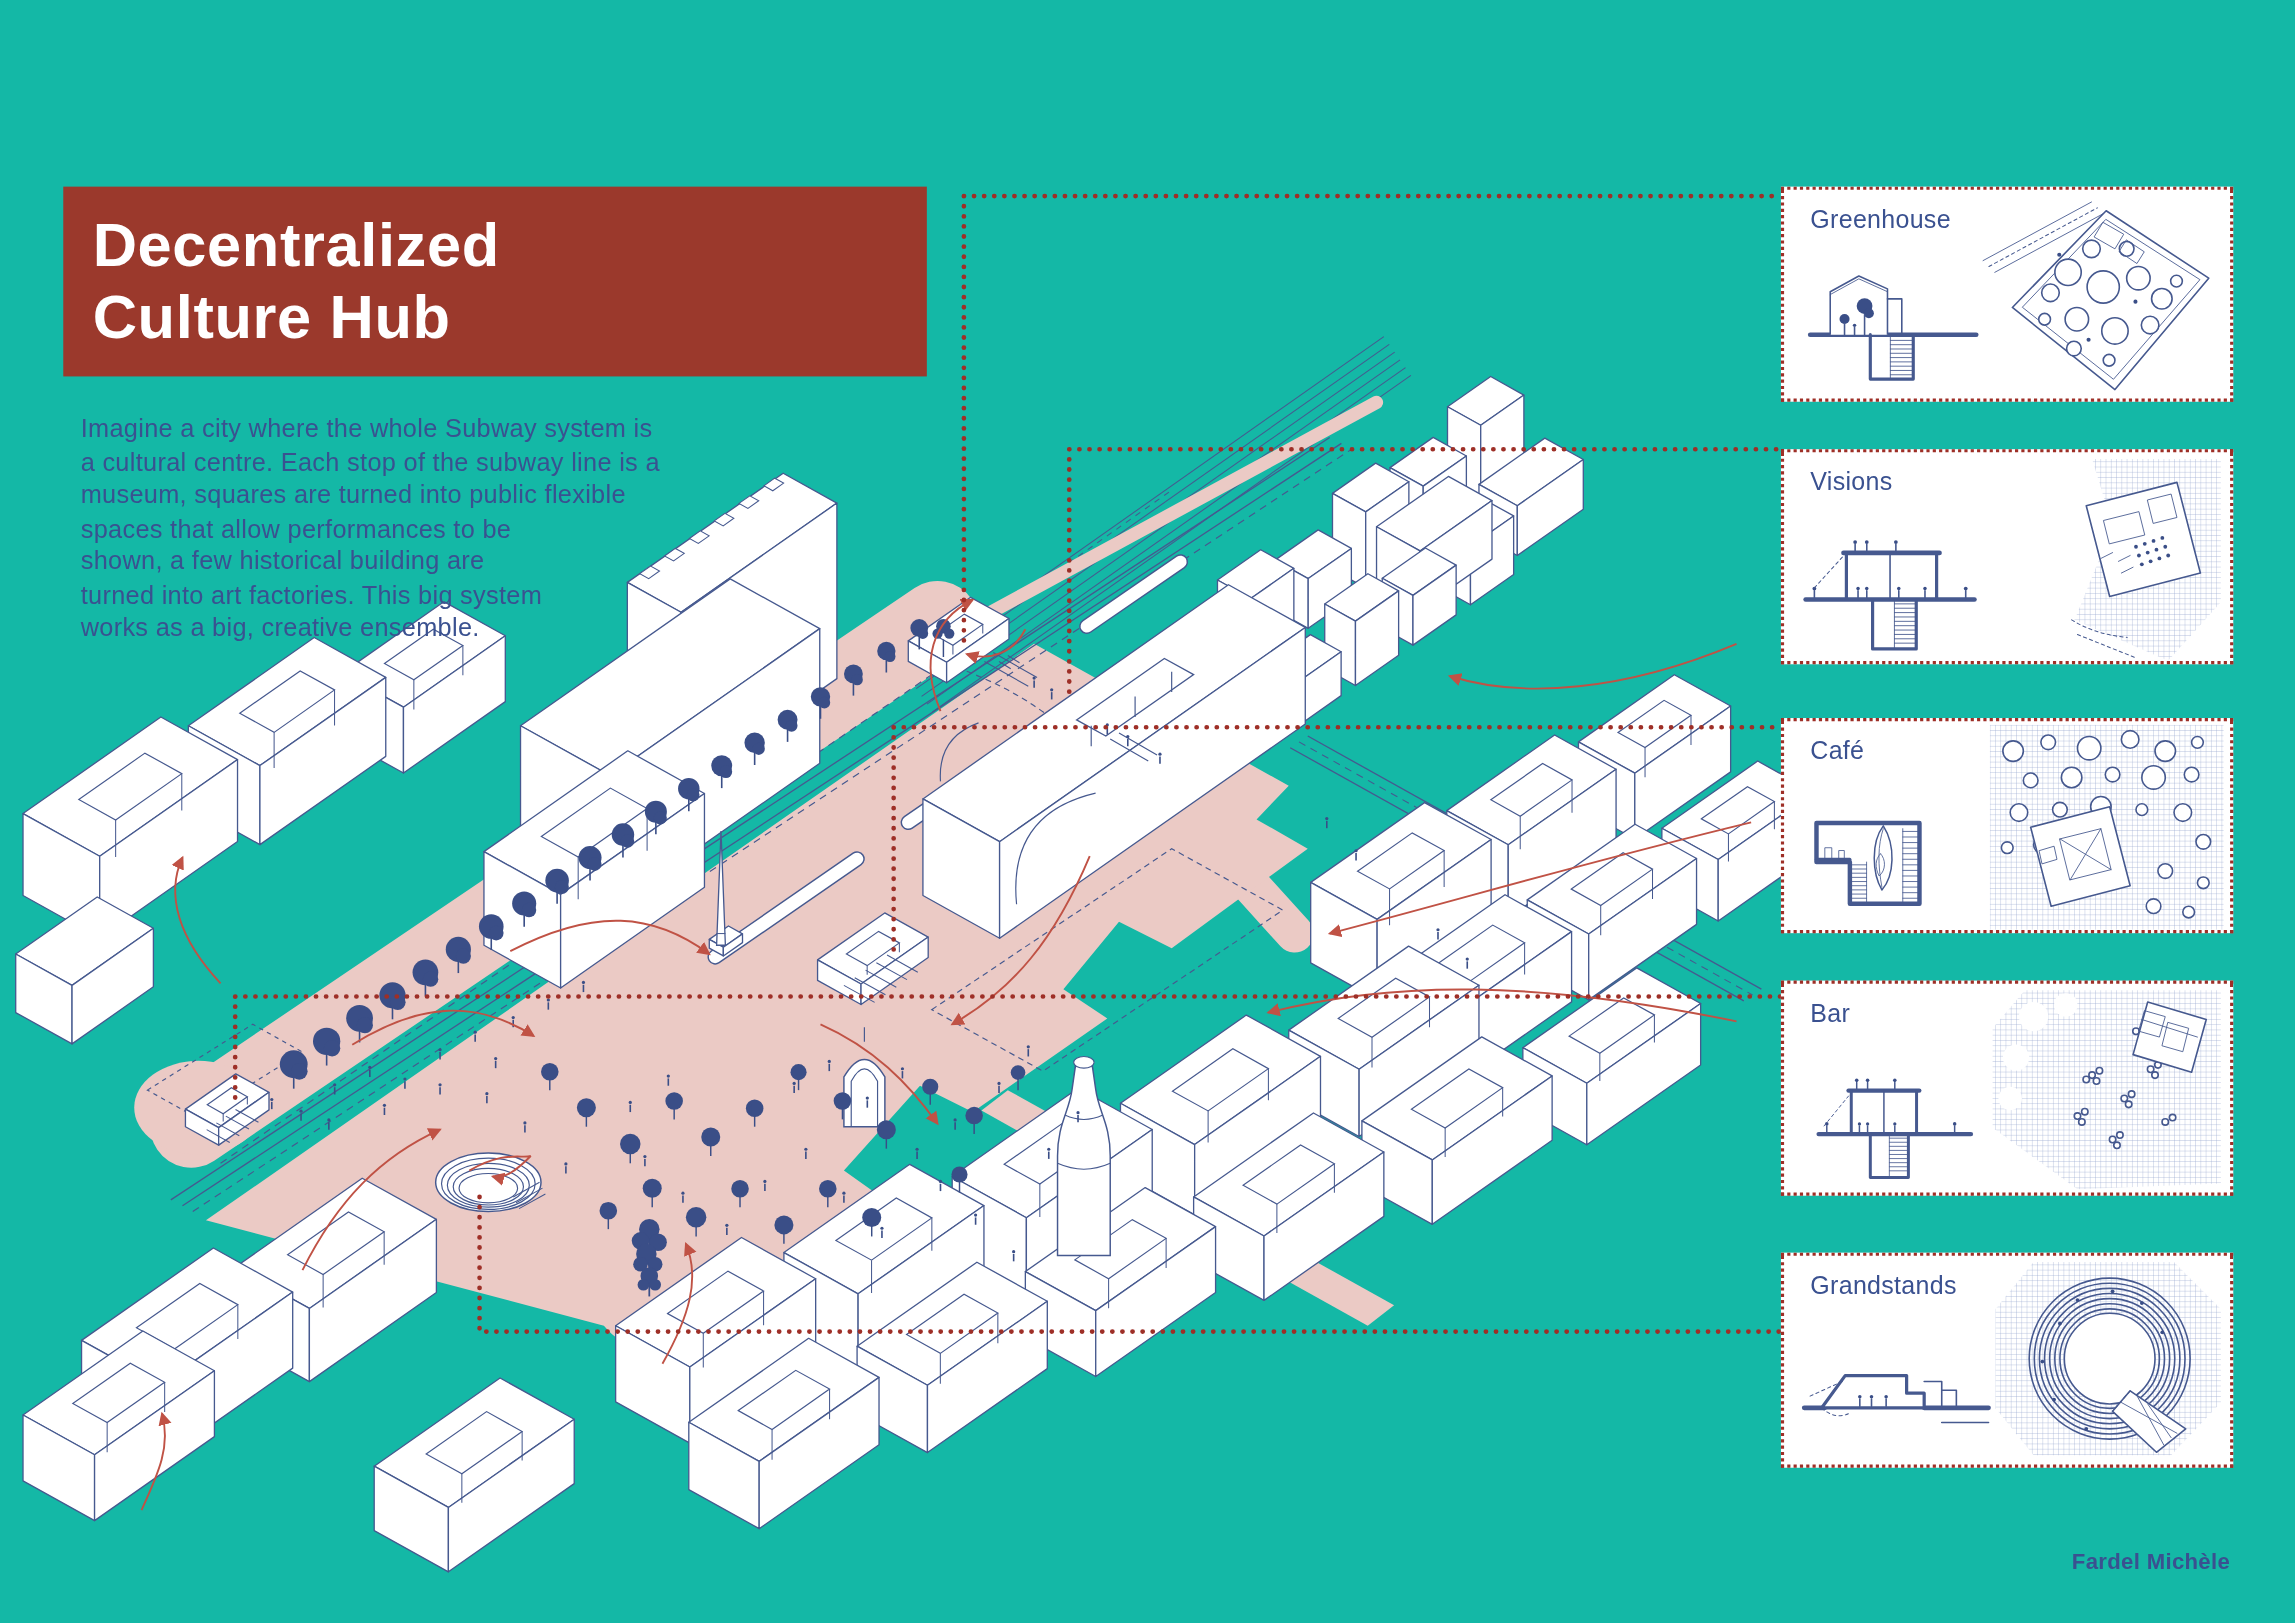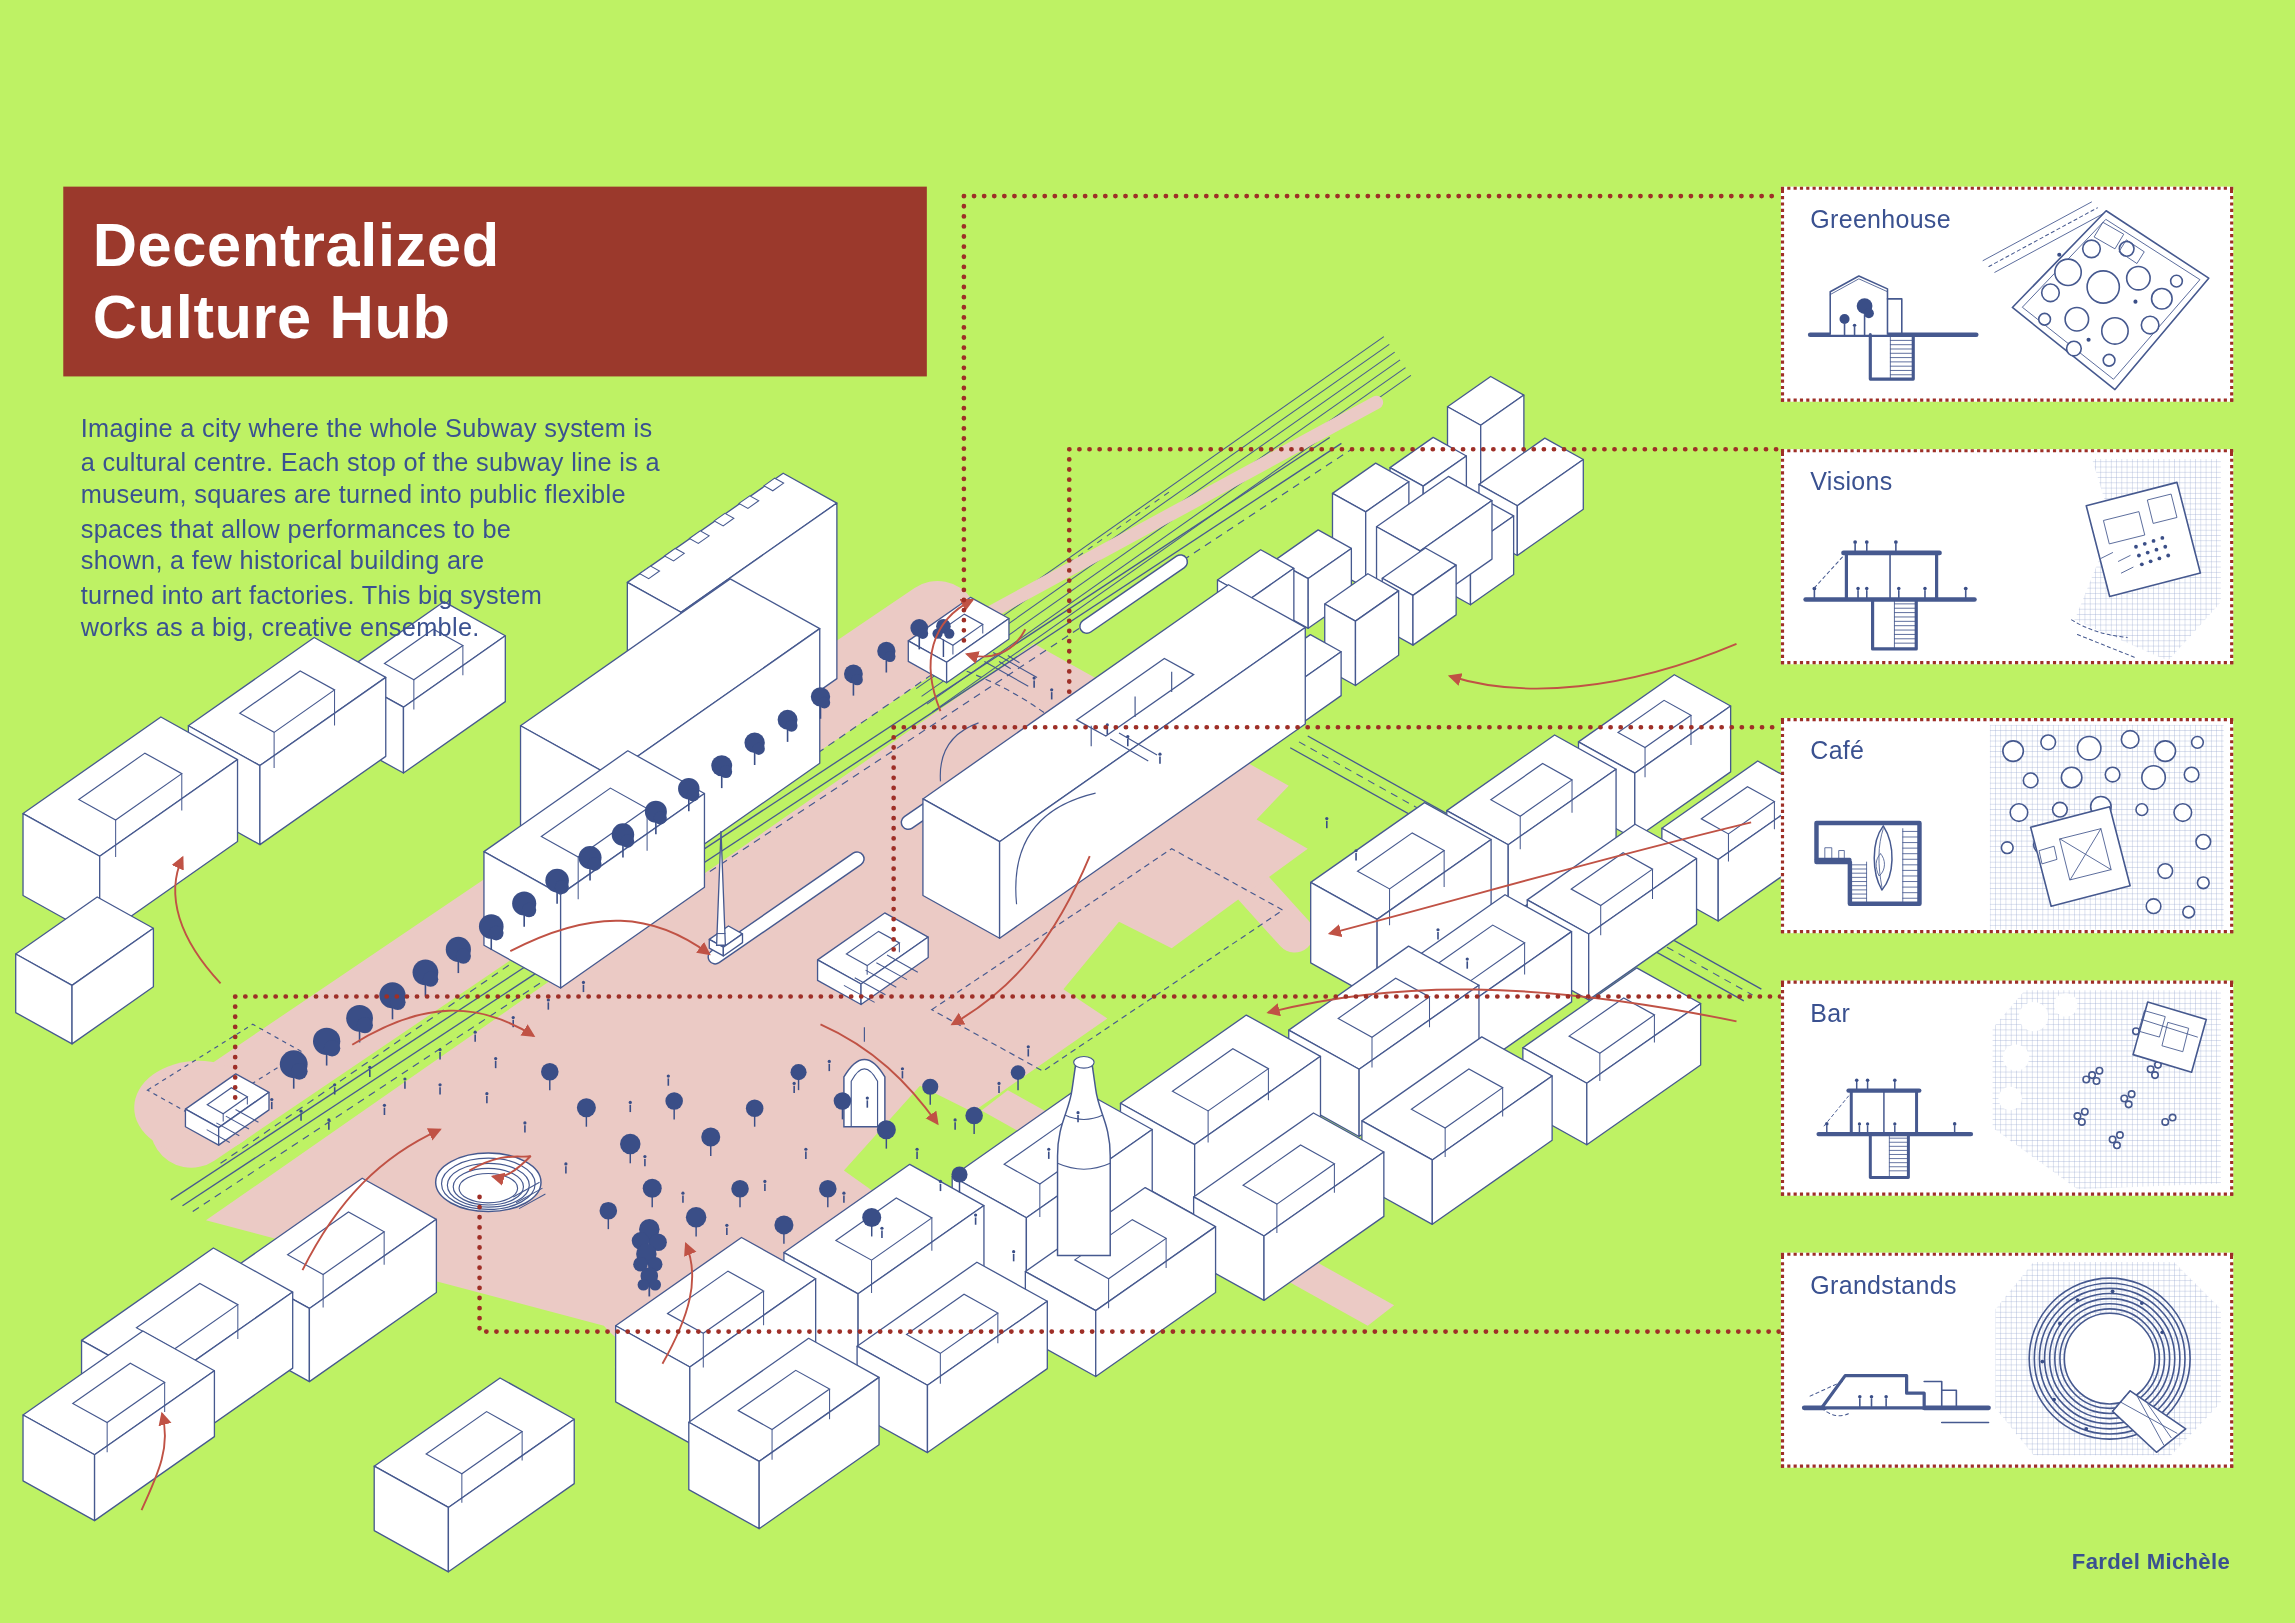--- a/index.html
+++ b/index.html
@@ -1,16 +1,16 @@
 <!DOCTYPE html>
 <html style="--title-block: #9B392C; --title-text: #FFFFFF; --text-blue: #3A5190; --line-blue: #46598F; --tree-blue: #3A4E87; --plaza-pink: #EBCAC5; --connector-red: #9E2F27; --arrow-red: #C05245; --hatch-blue: #97A8D0;font-size:7.4px"><head>
 <meta charset="utf-8">
 <style>
   html,body{margin:0;padding:0;background:#fff;}
-  #viewport{position:relative;width:2295px;height:1623px;overflow:hidden;background:#bef264;}
+  #viewport{position:relative;width:2295px;height:1623px;overflow:hidden;background:#14b8a6;}
   #canvas{position:absolute;left:0;top:0;width:726px;height:513px;
           transform:scale(3.163265);transform-origin:0 0;
           font-family:"Liberation Sans",sans-serif;}
   #scene{position:absolute;left:0;top:0;}
   #title-block{position:absolute;left:20px;top:59px;width:273px;height:60px;
                background:var(--title-block);color:var(--title-text);
                box-sizing:border-box;padding:6.5px 0 0 9.3px;}
   #title-block .tl{font-size:19.4px;font-weight:800;line-height:1.22;letter-spacing:0.2px;}
   #intro{position:absolute;left:25.5px;top:131px;color:var(--text-blue);
          font-size:8px;line-height:1.32;letter-spacing:0.1px;}

